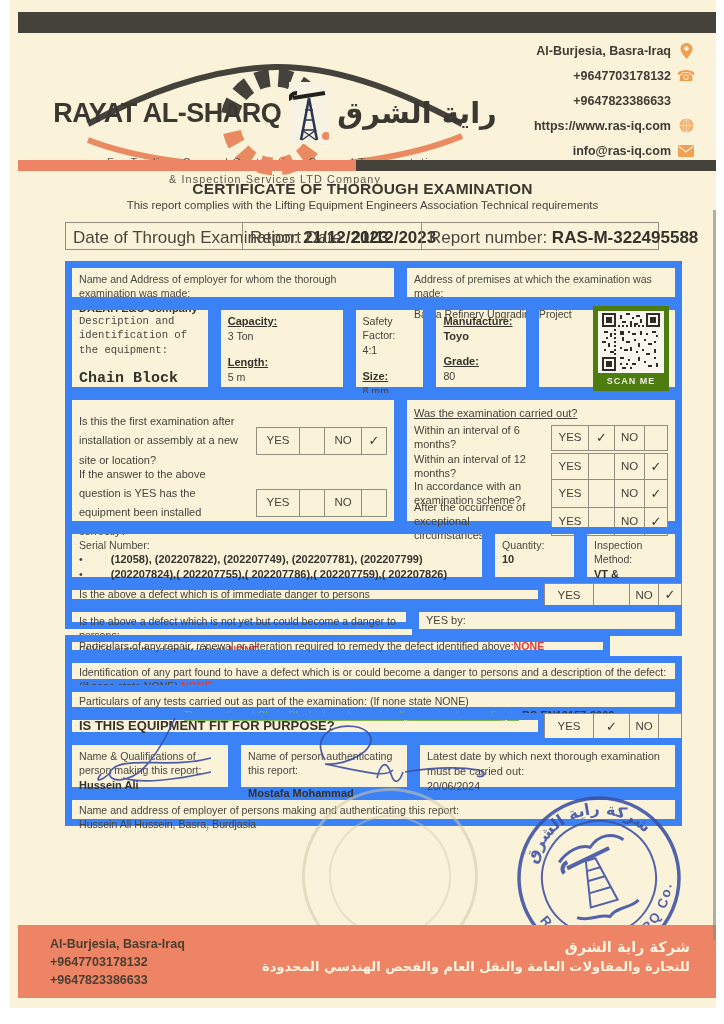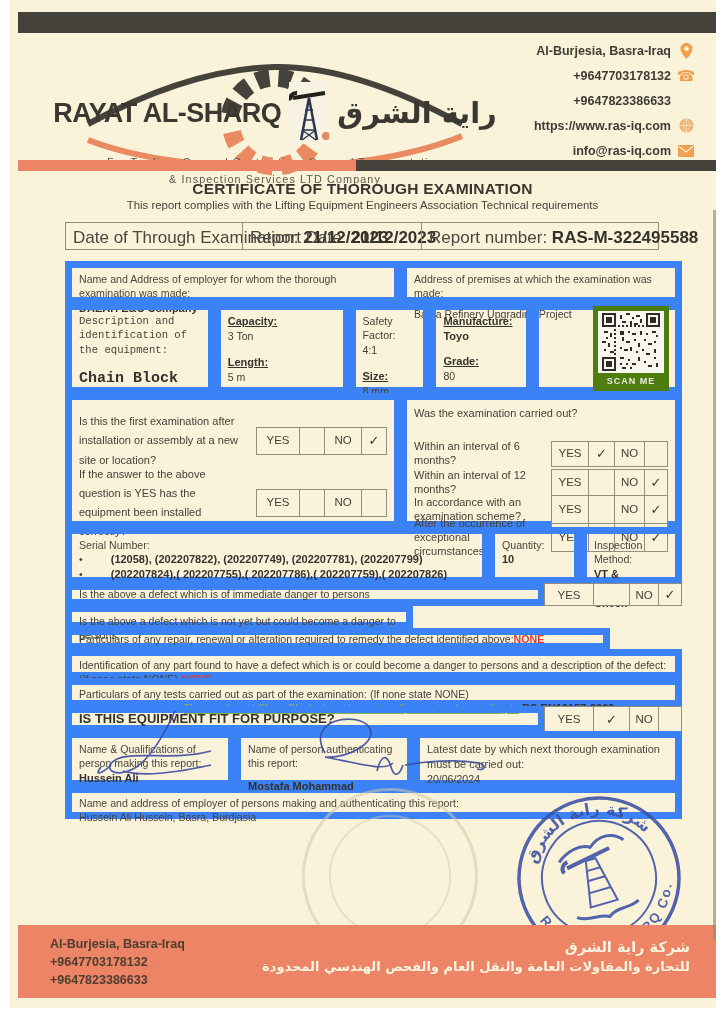--- a/index.html
+++ b/index.html
@@ -303,21 +303,21 @@
           <div class="q-text">If the answer to the above question is YES has the equipment been installed correctly?</div>
           <div class="yn">
             <span class="yn-c" style="width:44px; height:28px;">YES</span>
             <span class="yn-c chkmark" style="width:26px; height:28px;"></span>
             <span class="yn-c" style="width:38px; height:28px;">NO</span>
             <span class="yn-c chkmark" style="width:26px; height:28px;"></span>
           </div>
         </div>
       </div>
       <div class="tcell" style="width:282px; height:135px; padding-top:6px;">
-        <div style="font-size:11px; margin-bottom:20px;">Was the examination carried out?</div>
+        <div style="font-size:11px; margin-bottom:4px;text-decoration:underline;">Was the examination carried out?</div>
         <div class="r-item" style="height:26px;">
           <div class="r-text">Within an interval of 6 months?</div>
           <div class="yn">
             <span class="yn-c" style="width:38px;">YES</span>
             <span class="yn-c chkmark" style="width:27px;">✓</span>
             <span class="yn-c" style="width:31px;">NO</span>
             <span class="yn-c chkmark" style="width:24px;"></span>
           </div>
         </div>
         <div class="r-item" style="height:26px; margin-top:3px;">
@@ -379,20 +379,21 @@
       <span class="yn-c" style="width:30px; height:23px;">NO</span>
       <span class="yn-c chkmark" style="width:24px; height:23px;">✓</span>
     </div>
 
     <div class="trow">
       <div class="tcell" style="width:348px; height:24px; padding-top:2px;">
         <span>Is the above a defect which is not yet but could become a danger to persons:</span><br>
         <span>(If YES state the date by when)</span>
         <span class="red">NONE</span>
       </div>
+      <div class="tcell" style="width:270px; height:31px; display:flex; align-items:center; font-size:11px;">YES by:</div>
     </div>
 
     <div class="trow">
       <div class="tcell" style="width:545px; height:22px; display:flex; align-items:center; ">
         <span>Particulars of any repair, renewal or alteration required to remedy the defect identified above:</span>
         <span class="red">NONE</span>
       </div>
     </div>
 
     <div class="trow">

